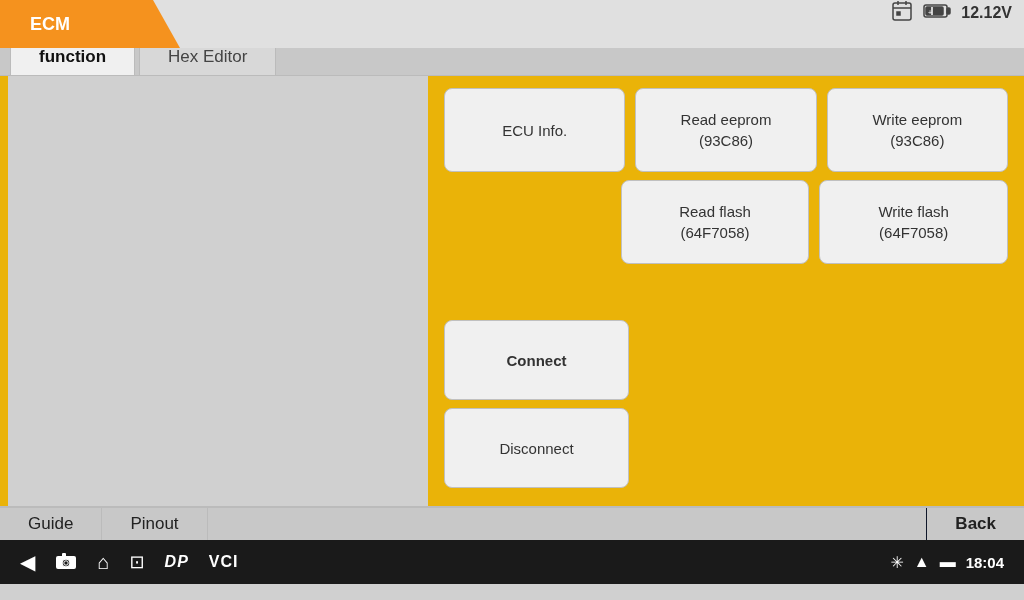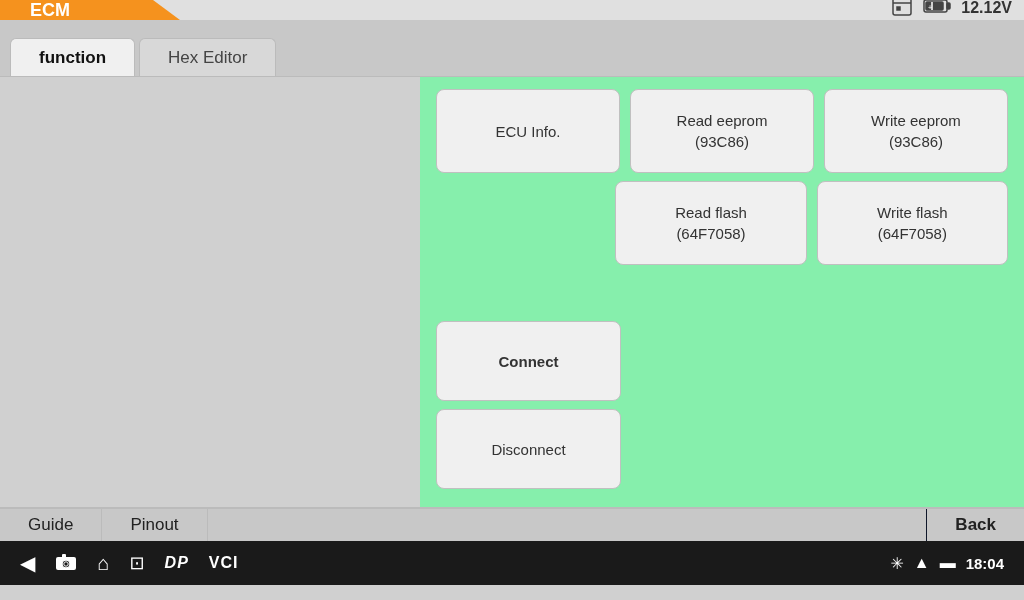--- a/index.html
+++ b/index.html
@@ -8,22 +8,22 @@
       height: 600px;
       font-family: Arial, sans-serif;
       background: #d0d0d0;
       overflow: hidden;
       position: relative;
     }
 
     
     #top-bar {
       display: flex;
-      align-items: flex-end;
-      height: 20px;
+      align-items: flex-start;
+      height: 48px;
       background: #e0e0e0;
       position: relative;
     }
     #ecm-title {
       background: #f5921e;
       color: white;
       font-size: 18px;
       font-weight: bold;
       padding: 0 30px;
       height: 100%;
@@ -43,21 +43,21 @@
     }
     #voltage {
       font-size: 16px;
       font-weight: bold;
     }
 
     
     #tabs {
       display: flex;
       align-items: flex-end;
-      height: 57px;
+      height: 28px;
       background: #c8c8c8;
       padding-left: 10px;
       border-bottom: 1px solid #bbb;
     }
     .tab {
       padding: 8px 28px;
       font-size: 17px;
       cursor: pointer;
       border-radius: 6px 6px 0 0;
       border: 1px solid #bbb;
@@ -72,21 +72,22 @@
     .tab.active {
       background: #f0f0f0;
       font-weight: bold;
       color: #111;
     }
 
     
     #main-content {
       display: flex;
       height: 430px;
-      background: #86efac;
+      background: #eab308;
+      padding-left: 8px;
     }
 
     #left-panel {
       width: 420px;
       background: #d0d0d0;
     }
 
     #right-panel {
       flex: 1;
       padding: 12px 16px;

